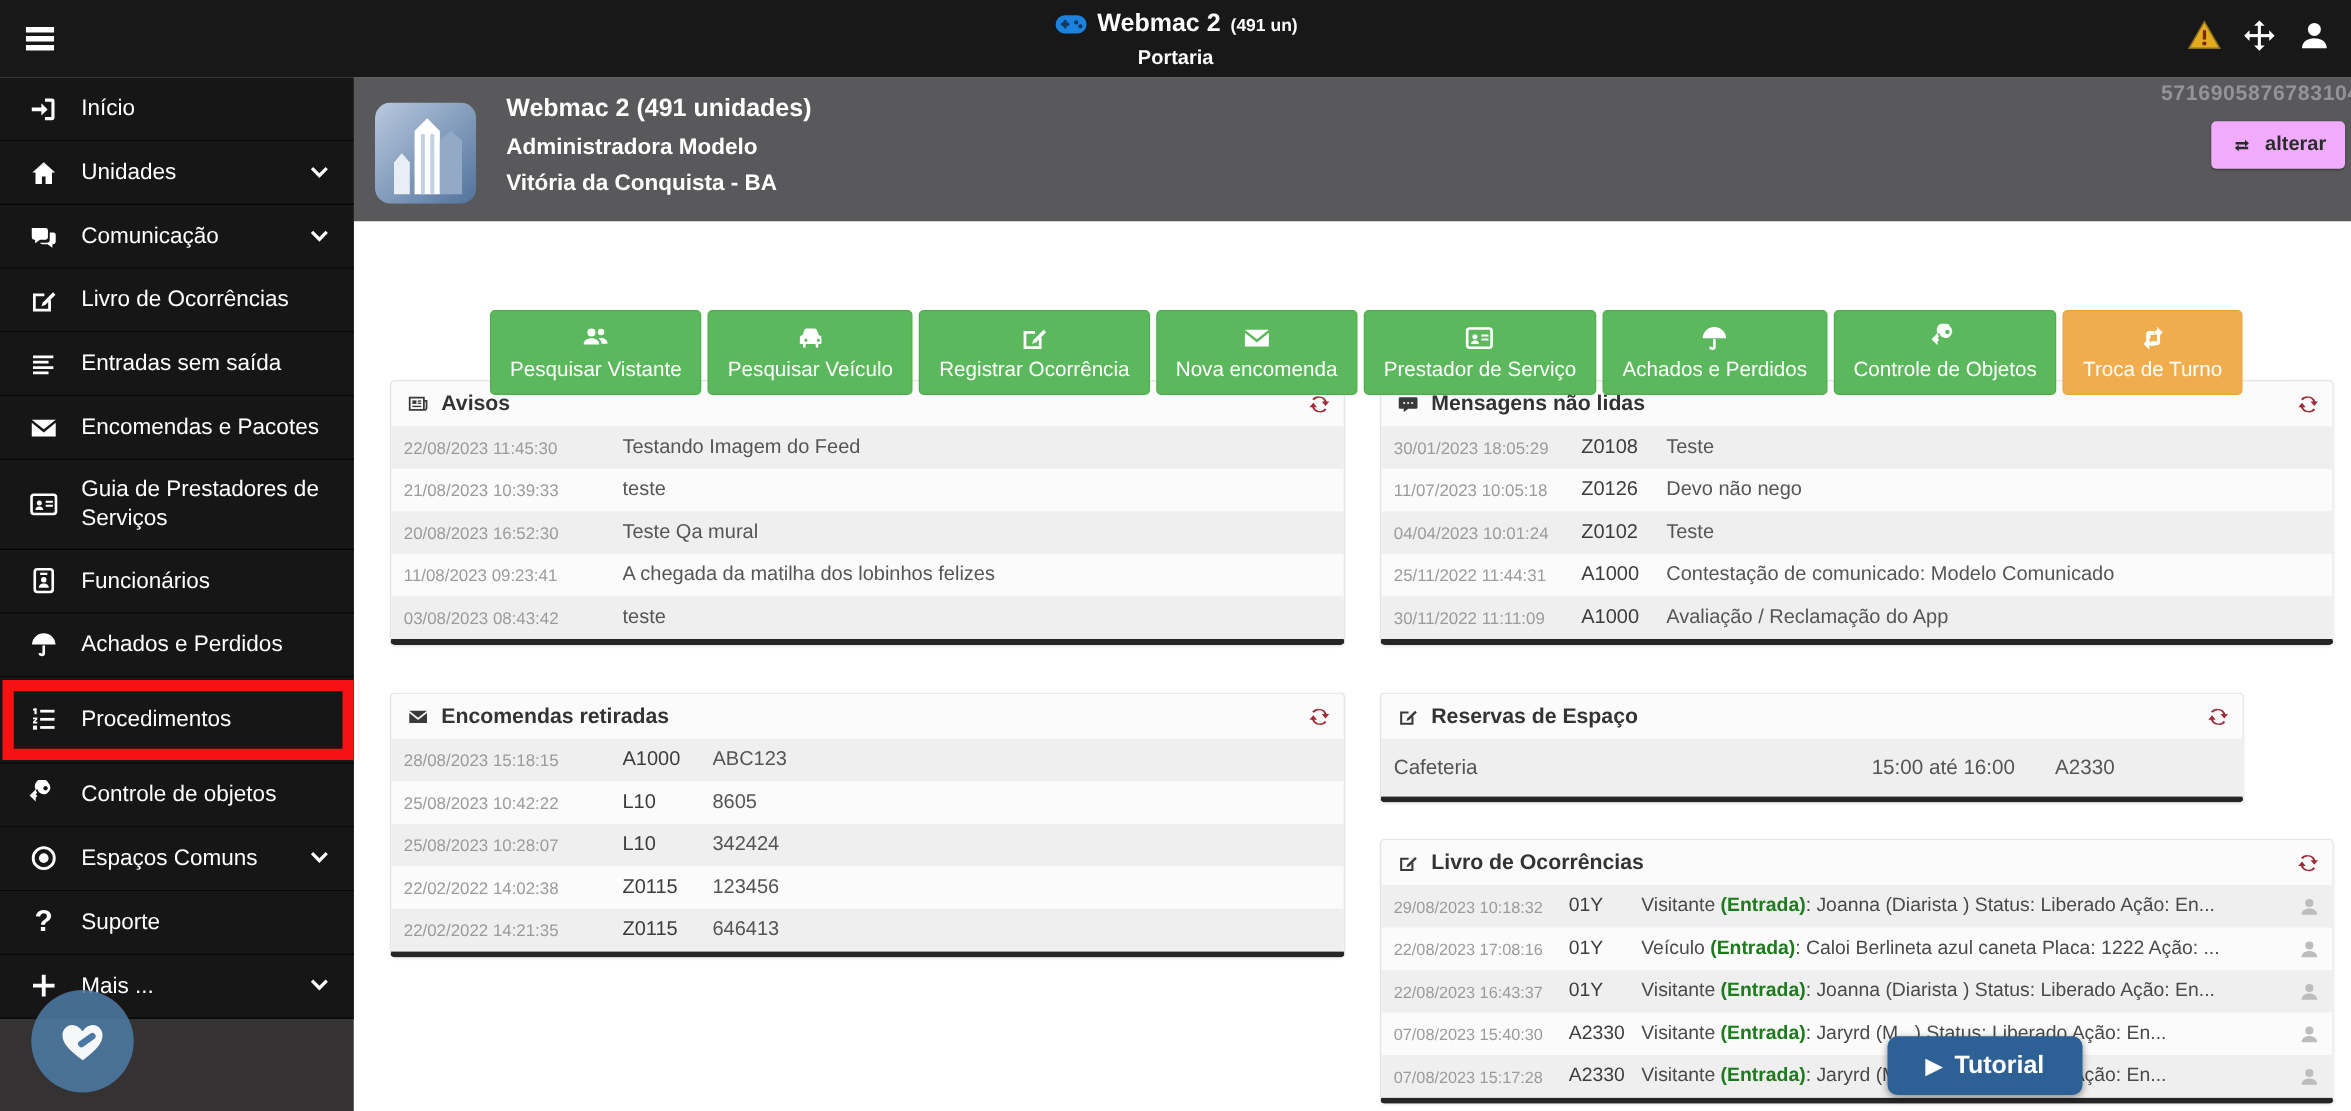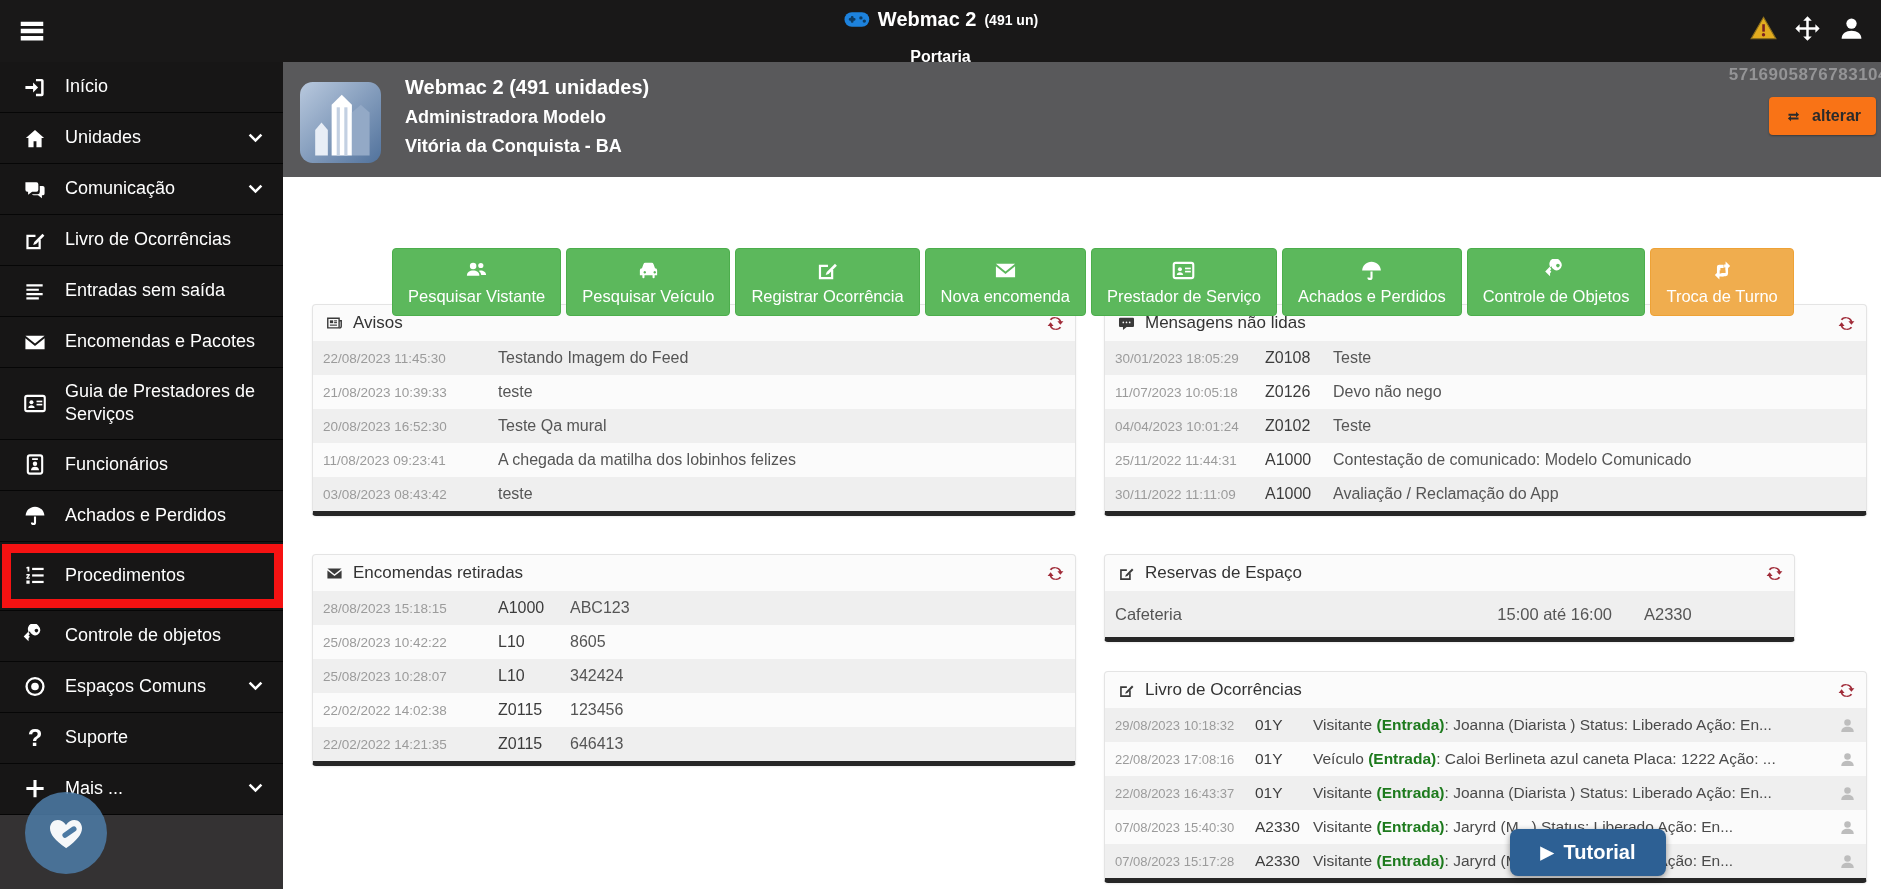--- a/index.html
+++ b/index.html
@@ -9,21 +9,21 @@
   .i svg{width:100%;height:100%;display:block}
   .glyph{font-weight:bold;font-size:24px;line-height:1}
 
   
   .topbar{position:absolute;left:0;top:0;right:0;height:62px;background:#191818;z-index:6}
   .hamburger{position:absolute;left:17px;top:16px;width:30px;height:30px;color:#fff;cursor:pointer}
   .topbar-center{position:absolute;left:50%;top:6px;transform:translateX(-50%);text-align:center;color:#fff;white-space:nowrap}
   .tc1{display:flex;align-items:center;justify-content:center;gap:8px;font-weight:bold;font-size:20px}
   .gp{width:27px;height:27px}
   .tc-suf{font-size:14px;font-weight:bold}
-  .tc2{font-size:16px;font-weight:bold;margin-top:15px}
+  .tc2{font-size:16px;font-weight:bold;margin-top:5px}
   .topbar-right{position:absolute;right:16px;top:15px;display:flex;gap:17px;align-items:center;color:#fff}
   .tr-i{width:27px;height:27px;cursor:pointer}
 
   
   .sidebar{position:absolute;left:0;top:62px;width:283px;bottom:0;background:#343233;z-index:5}
   .side-item{position:relative;display:flex;align-items:center;background:#171616;border-bottom:1px solid #060606;
              padding:12px 18px 12px 22px;min-height:51px;box-sizing:border-box;color:#fff;cursor:pointer}
   .si-icon{width:26px;height:23px;flex:0 0 26px;color:#fff}
   .si-label{margin-left:17px;font-size:18px;line-height:1.3;flex:1}
   .si-chev{width:19px;height:19px;margin-left:6px;color:#fff}
@@ -36,37 +36,37 @@
 
   
   .grayband{position:absolute;left:283px;top:62px;right:0;height:115px;background:#59595b}
   .applogo{position:absolute;left:17px;top:20px;width:81px;height:81px}
   .btitle{position:absolute;left:122px;top:14px;color:#fff;font-weight:bold;white-space:nowrap}
   .bt1{font-size:20px}
   .bt1 .suf{font-size:20px}
   .bt2{font-size:18px;margin-top:8px}
   .bt3{font-size:18px;margin-top:8px}
   .serial{position:absolute;right:-7px;top:3px;color:#949496;font-weight:bold;font-size:17px;letter-spacing:.5px}
-  .alterar{position:absolute;right:5px;top:35px;background:#f97316;border:none;border-radius:4px;padding:10px 15px;
+  .alterar{position:absolute;right:5px;top:35px;background:#f0abfc;border:none;border-radius:4px;padding:10px 15px;
            font-size:16px;font-weight:bold;color:#2b2b2b;display:flex;gap:9px;align-items:center;cursor:pointer;
            box-shadow:0 1px 2px rgba(0,0,0,.35);font-family:inherit}
   .alterar .i{width:19px;height:15px}
 
   
   .actions{position:absolute;left:392px;top:248px;display:flex;gap:5px;z-index:2}
   .qa{height:68px;background:#5cb85c;border:1px solid #4cae4c;border-radius:4px;color:#fff;
       display:flex;flex-direction:column;align-items:center;justify-content:center;gap:5px;
       padding:0 15px;font-size:16.5px;cursor:pointer;box-sizing:border-box;white-space:nowrap}
   .qa[data-color="orange"]{background:#f0ad4e;border-color:#eea236}
   .qa-icon{width:27px;height:23px;color:#fff}
 
   
   .card{position:absolute;background:#fbfbfb;border:1px solid #e4e4e4;border-bottom:5px solid #262626;
         border-radius:4px;box-sizing:border-box;box-shadow:0 1px 2px rgba(0,0,0,.08)}
-  .card-head{position:relative;display:flex;align-items:center;gap:9px;padding:8px 12px;font-size:17px;font-weight:normal;color:#333}
+  .card-head{position:relative;display:flex;align-items:center;gap:9px;padding:8px 12px;font-size:17px;font-weight:bold;color:#333}
   .ch-icon{width:19px;height:17px;color:#3a3a3a}
   .refresh{position:absolute;right:10px;top:9px;width:19px;height:19px;color:#a02b38;cursor:pointer}
   .row{display:flex;align-items:center;min-height:34px;padding:0 10px;font-size:16px;color:#555;box-sizing:border-box}
   .rows div.row:nth-of-type(odd){background:#efefef}
   .c-date{flex:0 0 175px;font-size:13.5px;color:#9b9b9b;white-space:nowrap}
   .c-unit{flex:0 0 72px;font-size:16px;color:#3c3c3c}
   .c-text{flex:1;white-space:nowrap;overflow:hidden}
   #card-avisos{left:312px;top:304px;width:764px}
   #card-mensagens{left:1104px;top:304px;width:763px}
   #card-mensagens .c-date{flex:0 0 150px}

